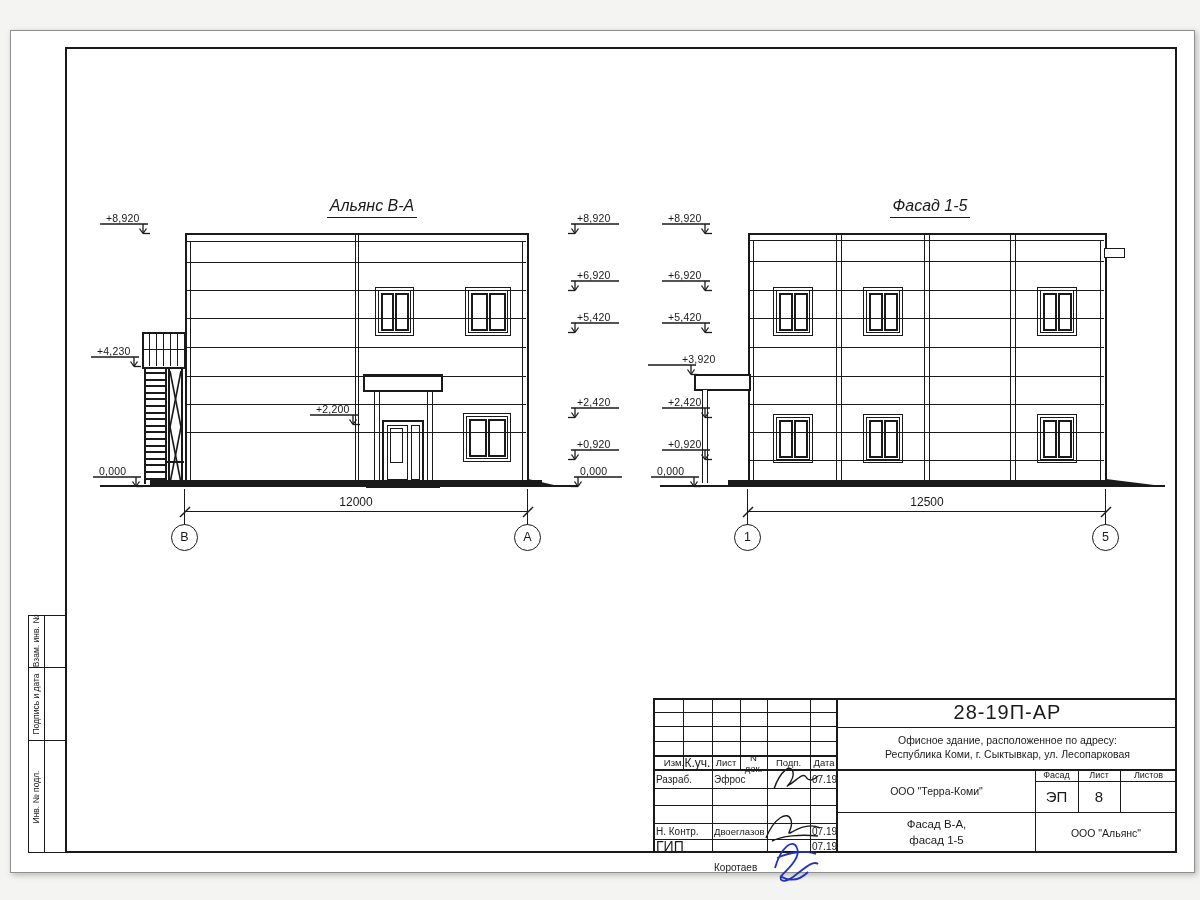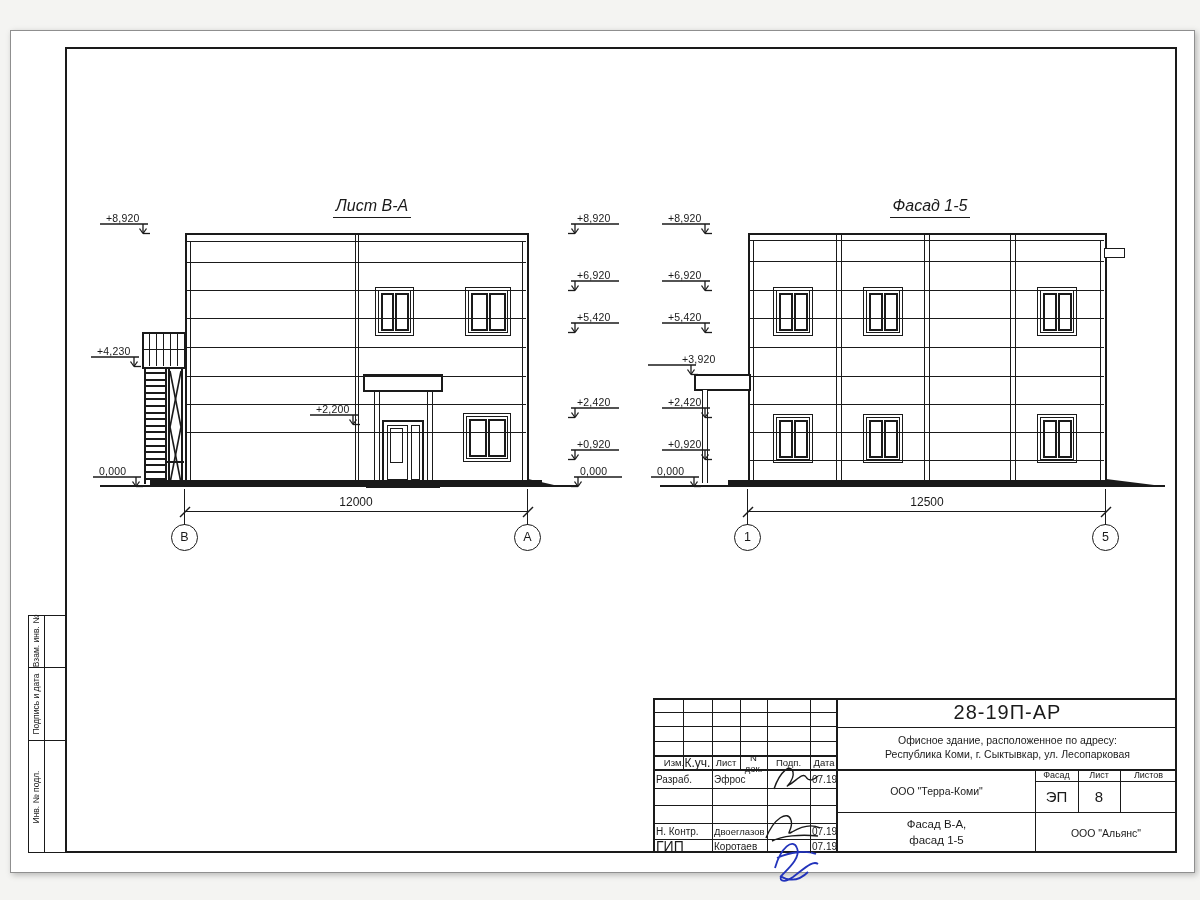--- a/index.html
+++ b/index.html
@@ -23,21 +23,21 @@
   .rot{position:absolute;left:50%;top:50%;transform:translate(-50%,-50%) rotate(-90deg);font-size:8.5px;white-space:nowrap;}
   svg.deco{position:absolute;left:0;top:0;pointer-events:none;}
 </style>
 </head>
 <body>
 
 <div id="canvas">
   <div class="page"></div>
   <div class="frame"></div>
 
-  <div class="ftitle" style="left:308px;top:197px;width:128px;"><span>Лист В-А</span></div>
+  <div class="ftitle" style="left:308px;top:197px;width:128px;"><span>Альянс В-А</span></div>
   <div class="box" style="left:185px;top:233px;width:344px;height:253px;"></div>
 
   <div class="box" style="left:142px;top:332px;width:44px;height:37px;border-width:2px;"></div>
 
   <div class="box" style="left:363px;top:374px;width:80px;height:18px;"></div>
   <div class="dbl" style="left:374px;top:392px;width:6px;height:90px;"></div>
   <div class="dbl" style="left:427px;top:392px;width:6px;height:90px;"></div>
   <div class="box" style="left:382px;top:420px;width:42px;height:65px;">
     <div class="abs" style="left:3px;top:3px;width:21px;height:55px;border:1.5px solid #1a1a1a;">
       <div class="abs" style="left:2px;top:2px;width:13px;height:35px;border:1.5px solid #1a1a1a;"></div>
@@ -141,21 +141,21 @@
 
   <div class="tbl" style="left:656px;top:770px;width:55px;height:18px;font-size:10px;">Разраб.</div>
   <div class="tbl" style="left:714px;top:770px;width:52px;height:18px;font-size:10px;">Эфрос</div>
   <div class="tbl" style="left:812px;top:770px;width:26px;height:18px;font-size:10px;">07.19</div>
 
   <div class="tbl" style="left:656px;top:823px;width:55px;height:16px;font-size:10px;">Н. Контр.</div>
   <div class="tbl" style="left:714px;top:823px;width:53px;height:16px;font-size:9.5px;">Двоеглазов</div>
   <div class="tbl" style="left:812px;top:823px;width:26px;height:16px;font-size:10px;">07.19</div>
 
   <div class="tbl" style="left:656px;top:839px;width:55px;height:14px;font-size:14px;">ГИП</div>
-  <div class="tbl" style="left:714px;top:839px;width:53px;height:14px;font-size:10px;">Коротаев</div>
+  <div class="tbl" style="left:714px;top:860px;width:53px;height:14px;font-size:10px;">Коротаев</div>
   <div class="tbl" style="left:812px;top:839px;width:26px;height:14px;font-size:10px;">07.19</div>
 
   <div class="tbc" style="left:838px;top:769px;width:197px;height:43px;font-size:10.5px;">ООО "Терра-Коми"</div>
   <div class="tbc" style="left:1035px;top:769px;width:43px;height:12px;font-size:9px;">Фасад</div>
   <div class="tbc" style="left:1078px;top:769px;width:42px;height:12px;font-size:9px;">Лист</div>
   <div class="tbc" style="left:1120px;top:769px;width:57px;height:12px;font-size:9px;">Листов</div>
   <div class="tbc" style="left:1035px;top:781px;width:43px;height:31px;font-size:15px;">ЭП</div>
   <div class="tbc" style="left:1078px;top:781px;width:42px;height:31px;font-size:15px;">8</div>
   <div class="tbc" style="left:838px;top:812px;width:197px;height:41px;font-size:11.5px;line-height:1.35;flex-direction:column;">
     <span>Фасад В-А,</span>

